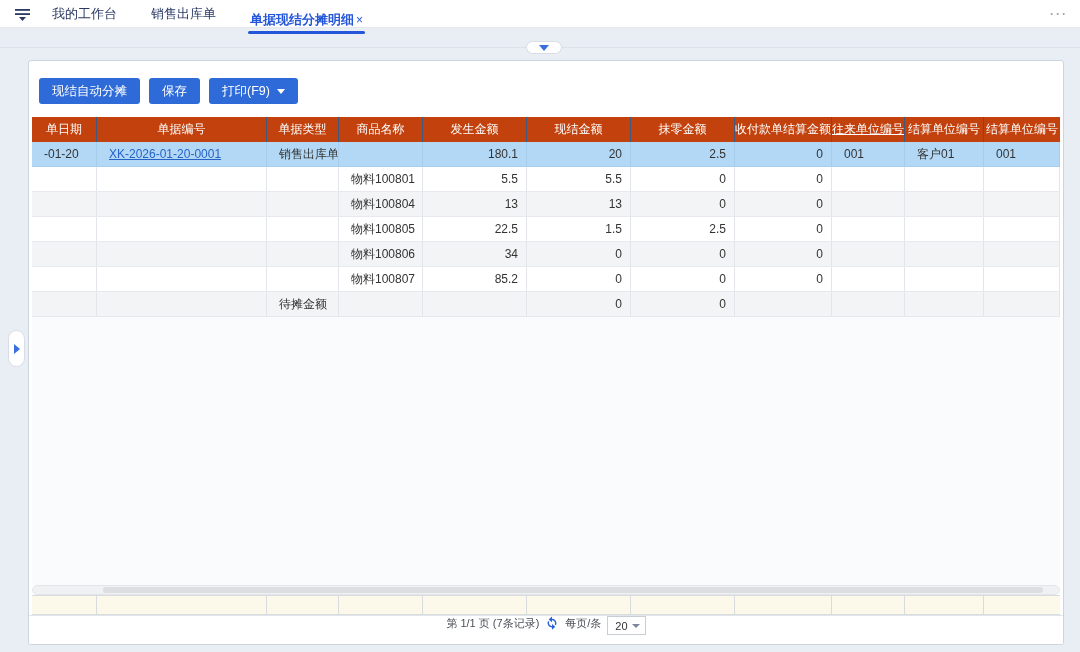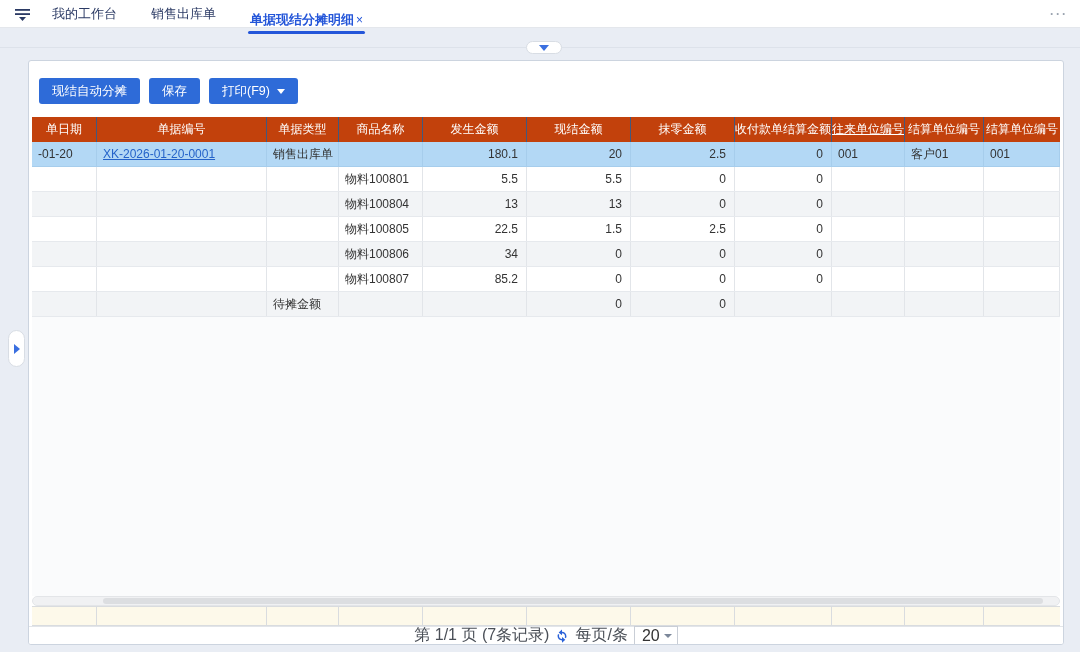--- a/index.html
+++ b/index.html
@@ -32,35 +32,35 @@
   
   .grid { margin-left:3px; width:1028px; flex:none; }
   .grid-header { display:flex; background:#c2410c; height:25px; }
   .hcell { color:#fff; font-size:12px; line-height:25px; text-align:center; border-right:1px solid #41587e; white-space:nowrap; overflow:hidden; flex:none; }
   .hcell:last-child { border-right:none; }
   .grow { display:flex; height:25px; background:#fff; border-bottom:1px solid #e6e9ed; }
   .grow.stripe { background:#f2f4f6; }
   .grow.sel { background:#b3d8f5; border-bottom:1px solid #a6cdec; }
   .gcell { font-size:12px; line-height:24px; border-right:1px solid #e2e5e9; white-space:nowrap; overflow:hidden; flex:none; color:#333; }
   .grow.sel .gcell { border-right:1px solid #a6cdec; }
-  .gcell.l { text-align:left; padding-left:6px; }
+  .gcell.l { text-align:left; padding-left:12px; }
   .gcell.r { text-align:right; padding-right:8px; }
   .cell-link { color:#2563c9; text-decoration:underline; cursor:pointer; }
 
   .grid-filler { flex:1; background:#fafbfc; margin-left:3px; width:1028px; }
 
   .hscroll { flex:none; margin-left:3px; width:1028px; height:10px; background:#f0f1f3; border:1px solid #e3e5e8; border-radius:5px; position:relative; }
   .hscroll .thumb { position:absolute; left:70px; top:1px; height:6px; width:940px; background:#dcdee1; border-radius:4px; cursor:pointer; }
 
   .grid-footer { flex:none; margin-left:3px; width:1028px; height:20px; display:flex; background:#fdf9ea; border-top:1px solid #d9dcdf; border-bottom:1px solid #d9dcdf; }
   .fcell { flex:none; border-right:1px solid #d9dcdf; height:100%; }
   .fcell:last-child { border-right:none; }
 
   
-  .pagination { flex:none; height:18px; border-top:1px solid #e2e5e9; display:flex; align-items:center; justify-content:center; gap:6px; color:#4a4f57; font-size:16px; background:#fff; }
+  .pagination { flex:none; height:29px; border-top:1px solid #e2e5e9; display:flex; justify-content:center; gap:6px; color:#4a4f57; font-size:11px; background:#fff; }
   .refresh-icon { width:14px; height:14px; cursor:pointer; }
   .pp-select { display:flex; align-items:center; gap:4px; border:1px solid #c9ced6; background:#fff; height:19px; padding:0 5px 0 7px; cursor:pointer; color:#333; }
   .pp-caret { width:0; height:0; border-left:4px solid transparent; border-right:4px solid transparent; border-top:4px solid #7c889a; }
 </style>
 </head>
 <body>
 
 <div class="tabbar">
   <svg class="tab-menu-icon" viewBox="0 0 18 16">
     <rect x="1" y="3" width="15" height="1.8" fill="#2b3a64"></rect>

